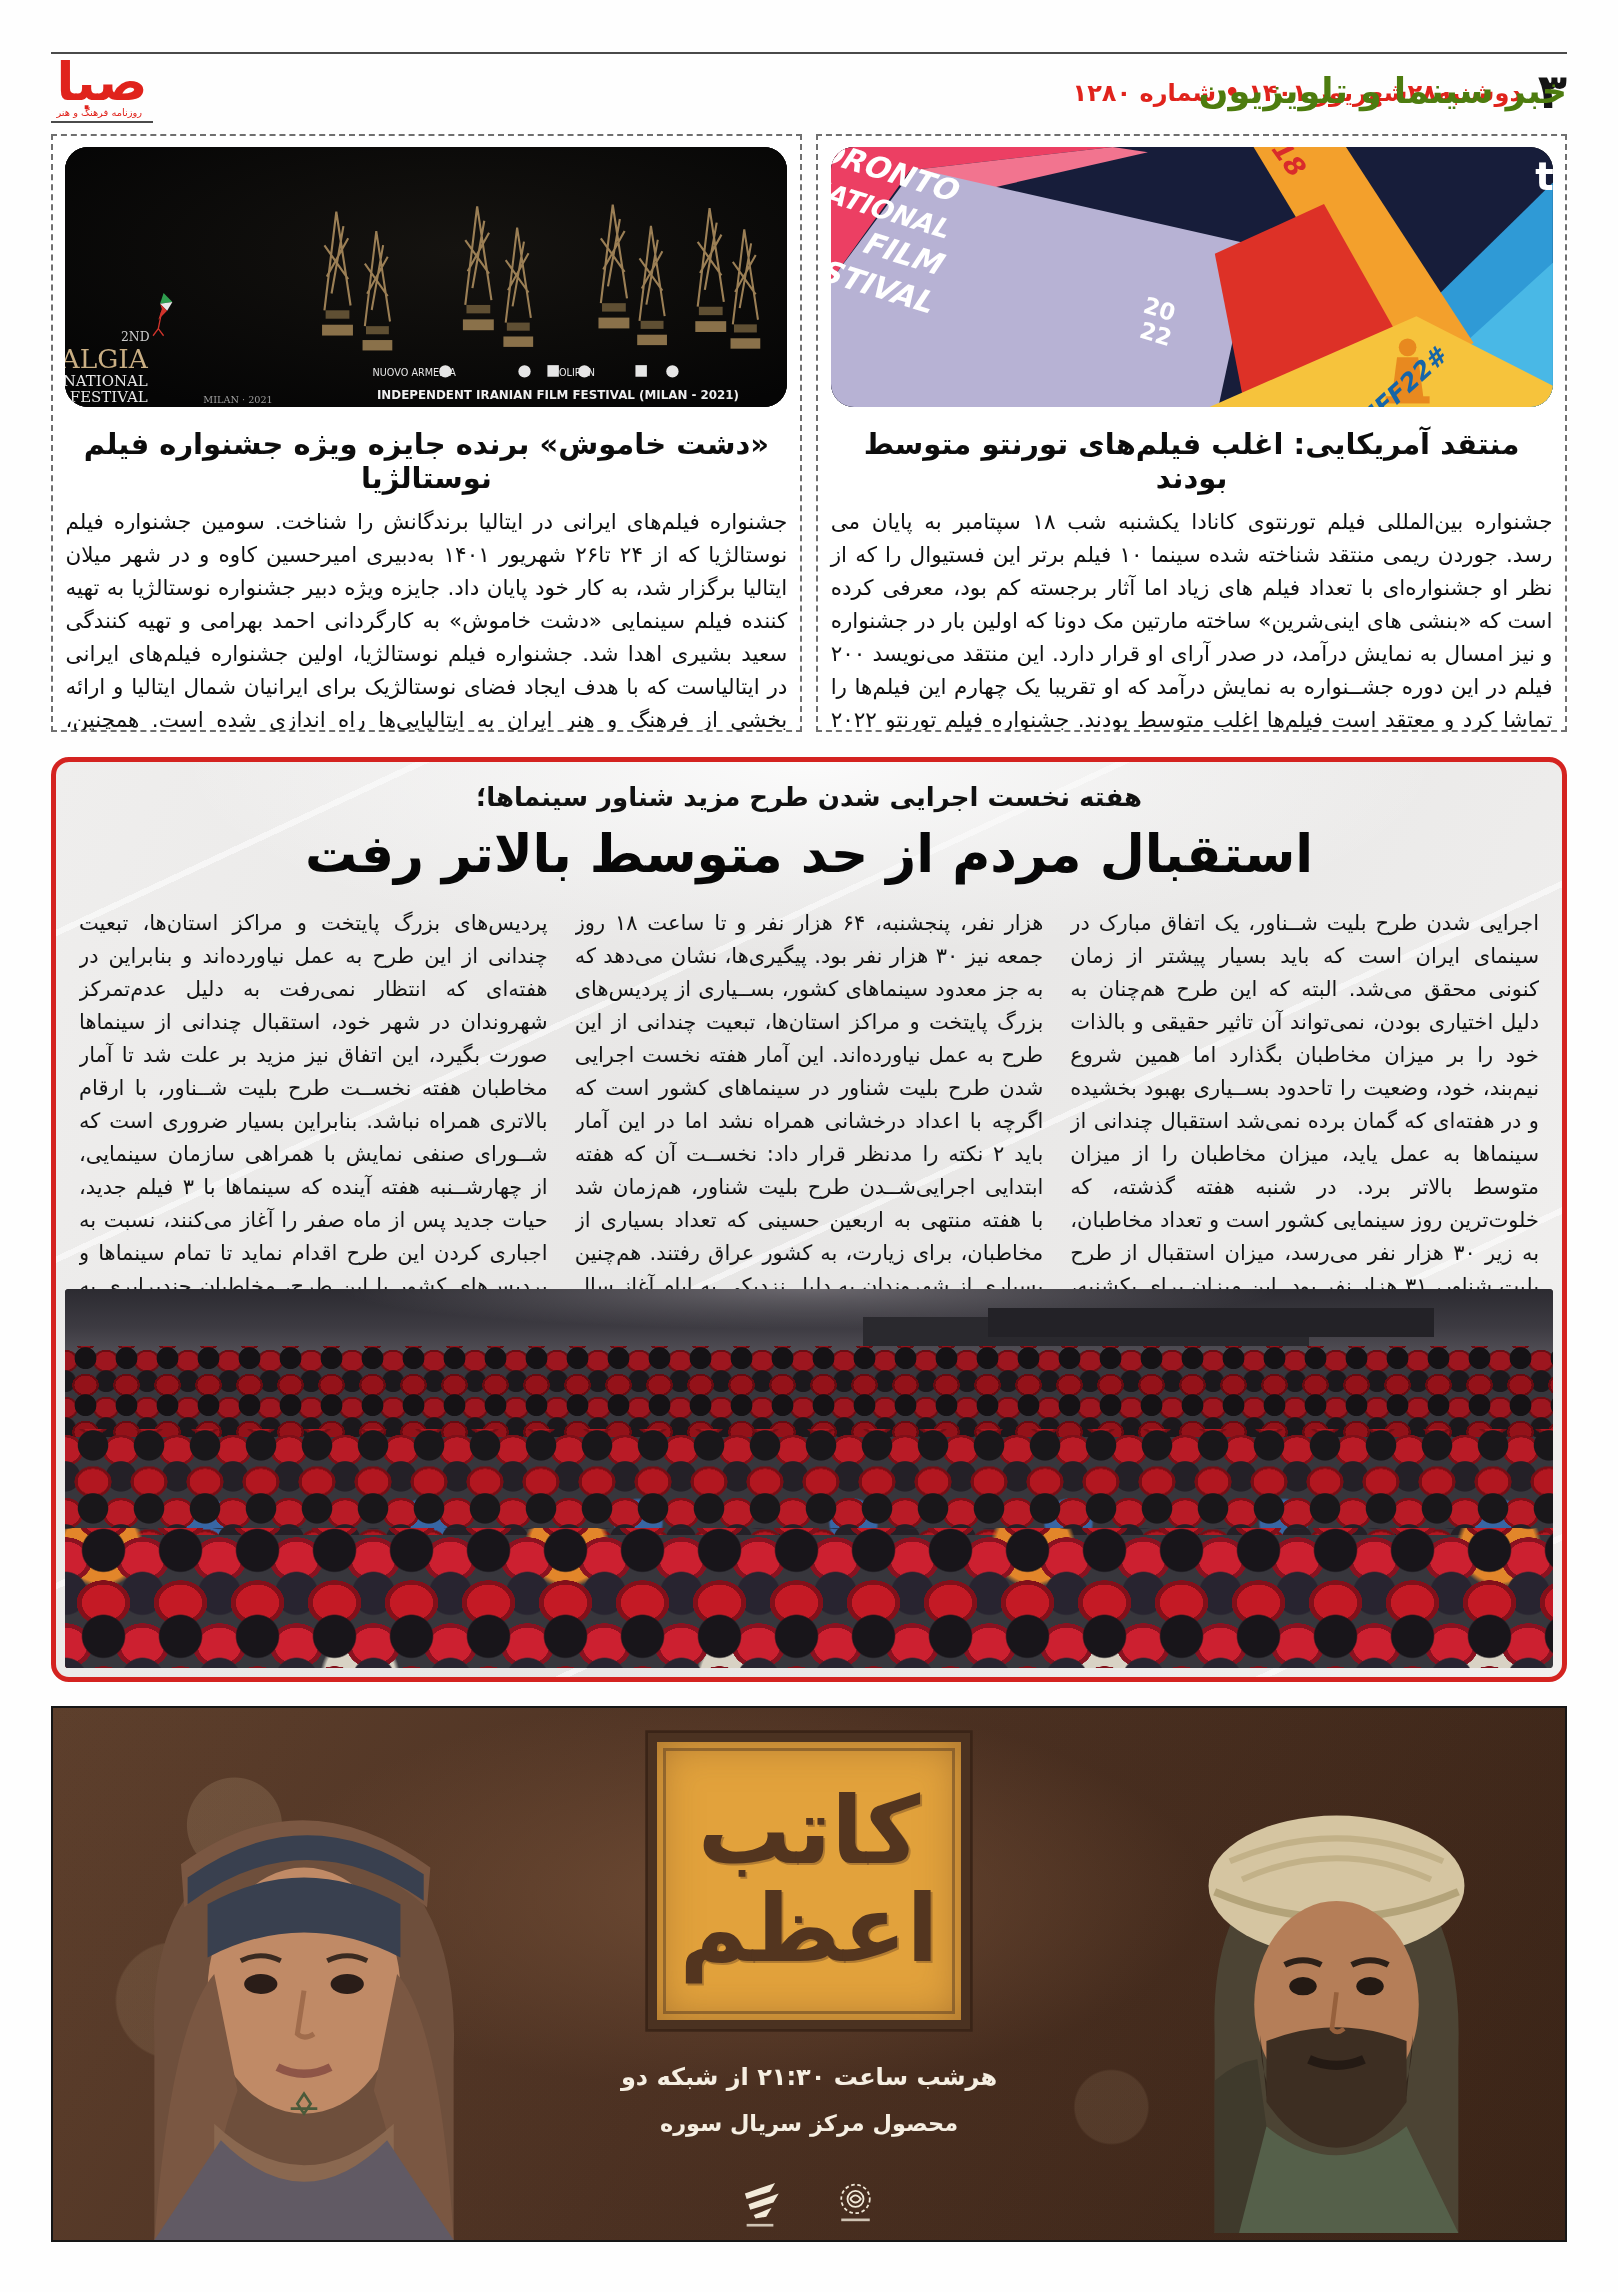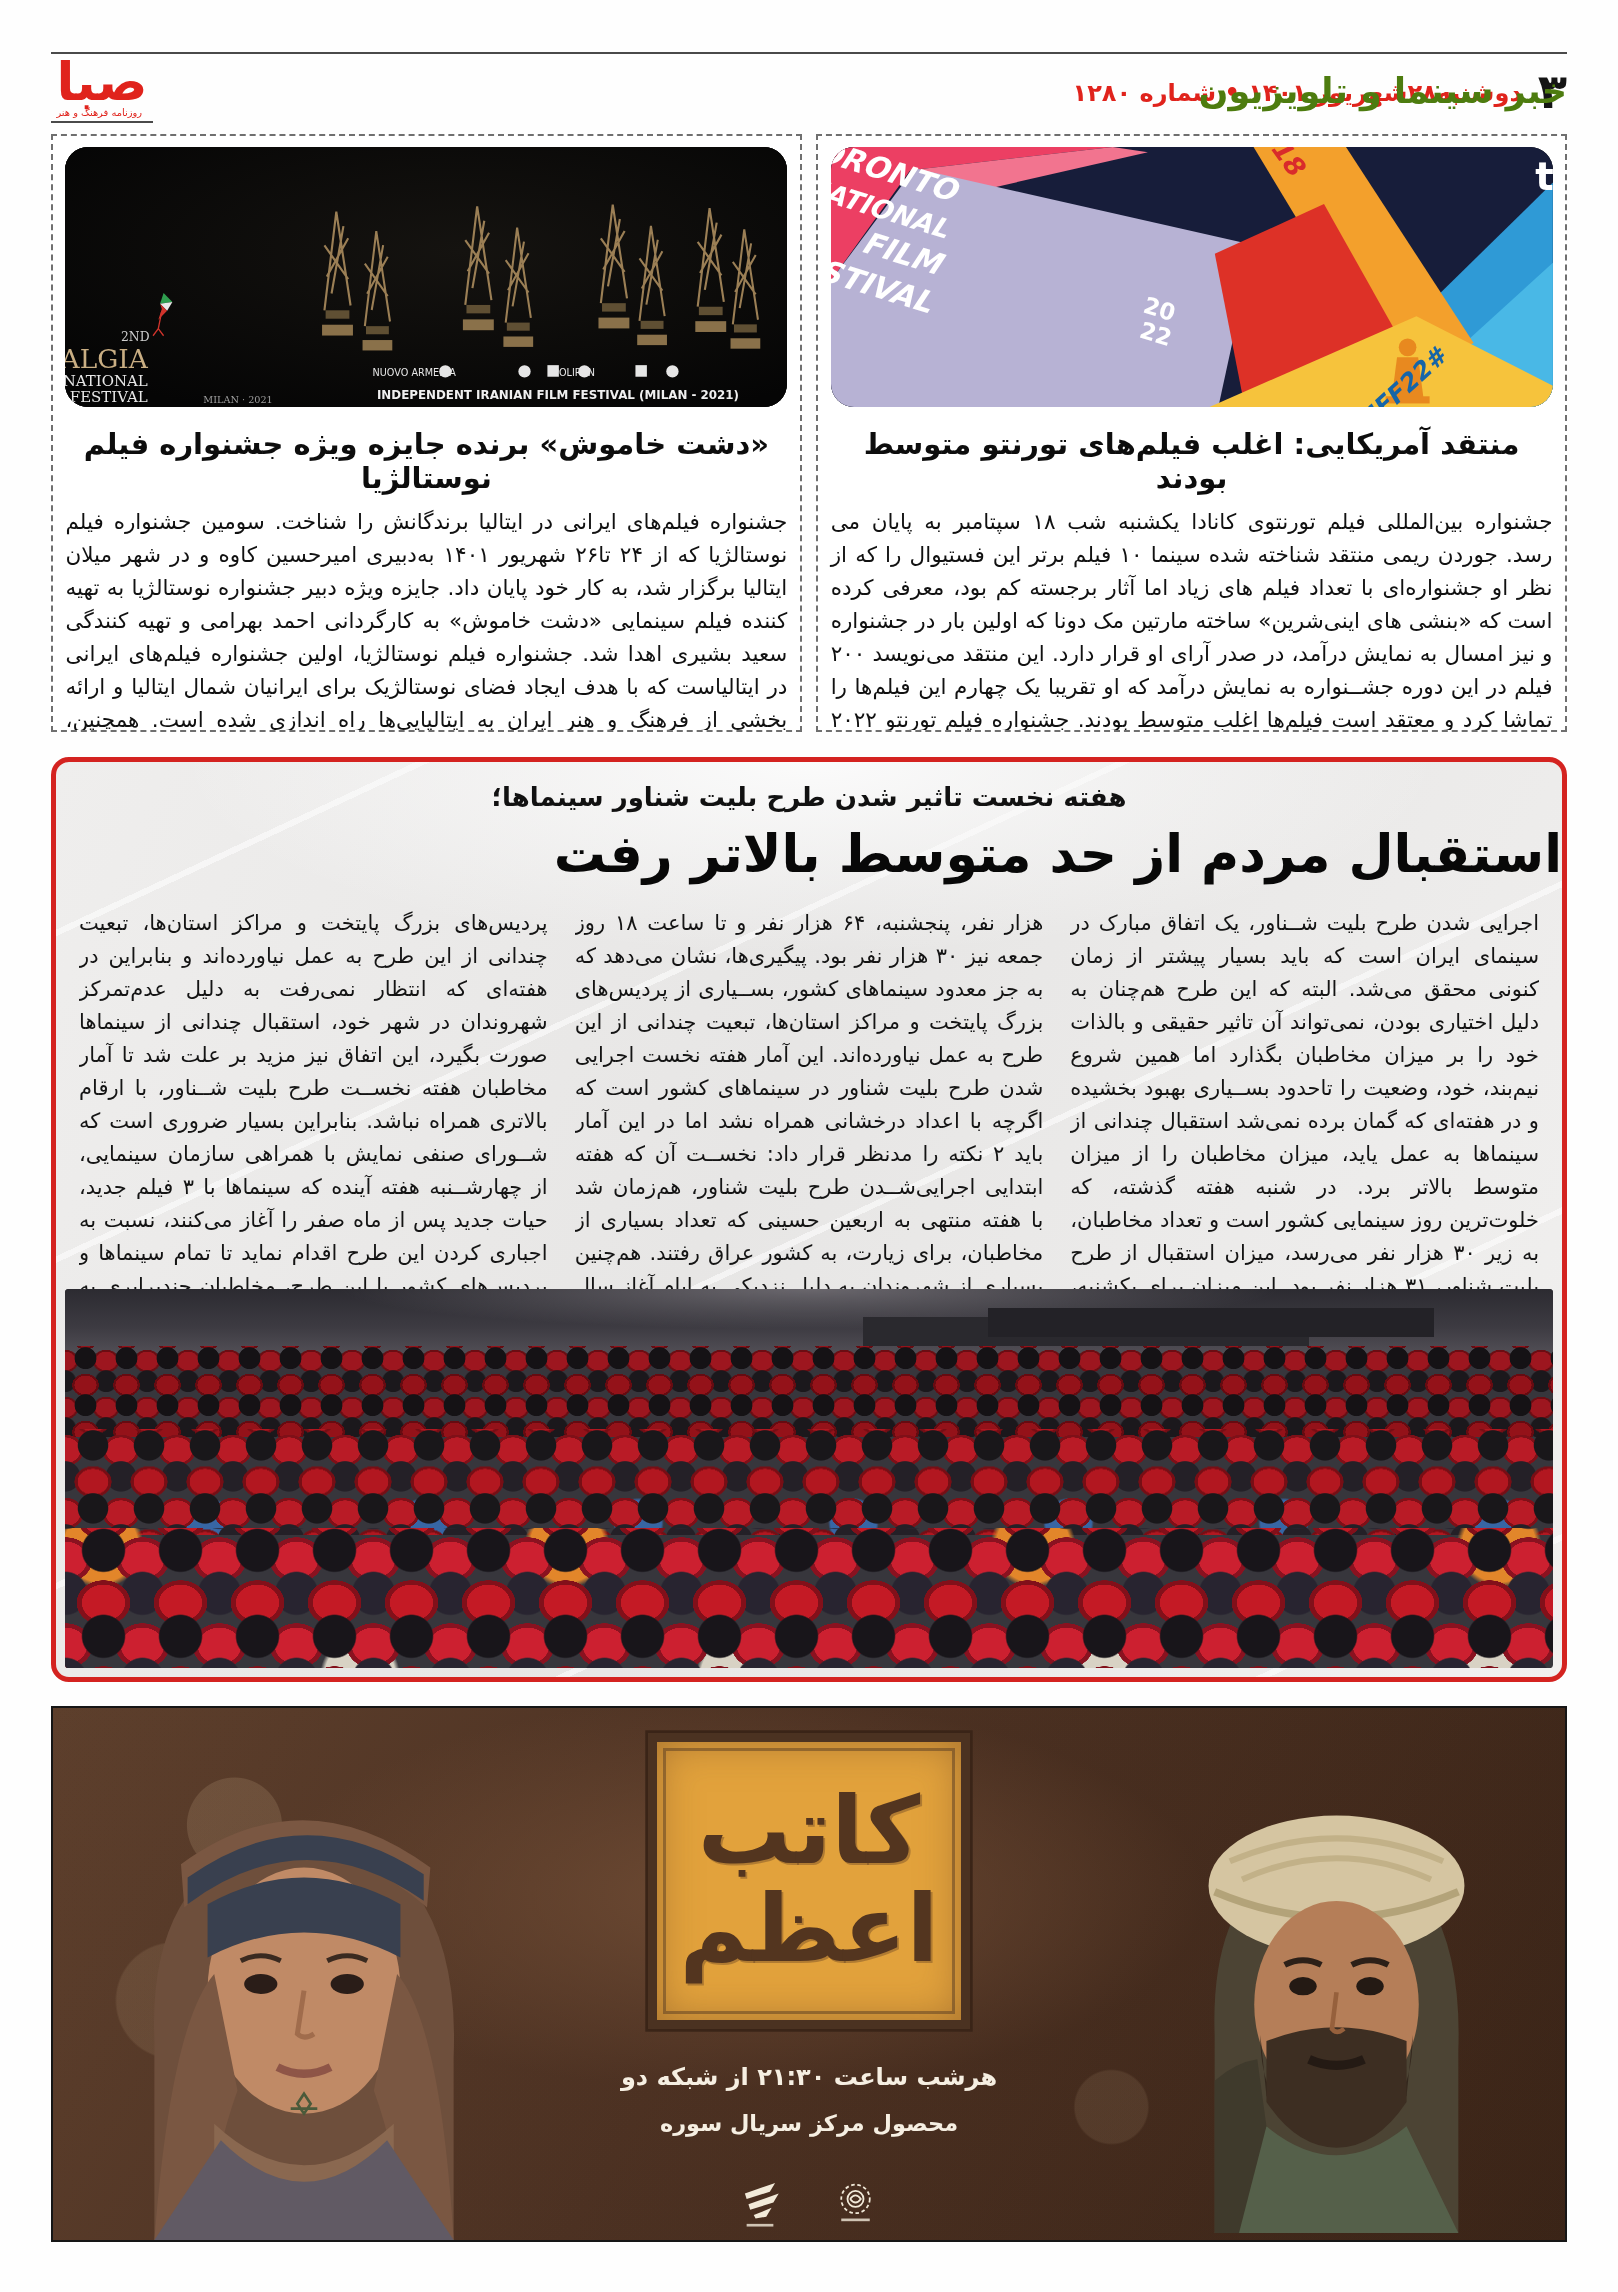--- a/index.html
+++ b/index.html
@@ -31,21 +31,21 @@
 
   
   .main-box { position:absolute; top:757px; left:51px; right:51px; height:925px;
               border:5.4px solid #d42320; border-radius:18px; overflow:hidden;
               background:
                 radial-gradient(ellipse 60% 30% at 50% 0%, #fbfbfb 0%, rgba(250,250,250,0) 70%),
                 repeating-linear-gradient(155deg, rgba(255,255,255,0) 0 152px, rgba(255,255,255,.55) 152px 158px, rgba(255,255,255,0) 158px 296px),
                 linear-gradient(115deg,#efeeed 0%,#e7e6e5 45%,#f1f0ef 100%);
               }
   .main-kicker { text-align:center; font-size:26px; font-weight:bold; color:#111; margin-top:19.7px; }
-  .main-headline { text-align:right; font-size:52px; font-weight:bold; color:#080808; margin-top:12.5px; letter-spacing:-0.9px; }
+  .main-headline { text-align:center; font-size:52px; font-weight:bold; color:#080808; margin-top:12.5px; letter-spacing:-0.9px; }
   .main-columns { display:flex; gap:27px; padding:23px 23px 0; height:412px; overflow:hidden; }
   .main-col { flex:1 1 0; font-size:21px; line-height:33px; color:#141414;
               text-align:justify; text-justify:inter-word; overflow:hidden; }
 
   
   .audience { position:absolute; left:9px; right:9px; bottom:9px; height:379px;
               border-radius:3.6px; overflow:hidden; background:#37363c; }
   .stage { position:absolute; top:0; left:0; right:0; height:17%;
            background:
              radial-gradient(ellipse 45% 90% at 50% 0%, #6a676d 0%, rgba(80,78,84,0) 70%),
@@ -227,21 +227,21 @@
           </g>
           <text x="560" y="283" text-anchor="middle" font-size="13.5" font-weight="bold" fill="#f0f0f0" font-family="DejaVu Sans, sans-serif">INDEPENDENT IRANIAN FILM FESTIVAL (MILAN - 2021)</text>
         </svg>
       </div>
       <div class="article-headline">«دشت خاموش» برنده جایزه ویژه جشنواره فیلم نوستالژیا</div>
       <div class="article-body">جشنواره فیلم‌های ایرانی در ایتالیا برندگانش را شناخت. سومین جشنواره فیلم نوستالژیا که از ۲۴ تا۲۶ شهریور ۱۴۰۱ به‌دبیری امیرحسین کاوه و در شهر میلان ایتالیا برگزار شد، به کار خود پایان داد. جایزه ویژه دبیر جشنواره نوستالژیا به تهیه کننده فیلم سینمایی «دشت خاموش» به کارگردانی احمد بهرامی و تهیه کنندگی سعید بشیری اهدا شد. جشنواره فیلم نوستالژیا، اولین جشنواره فیلم‌های ایرانی در ایتالیاست که با هدف ایجاد فضای نوستالژیک برای ایرانیان شمال ایتالیا و ارائه بخشی از فرهنگ و هنر ایران به ایتالیایی‌ها راه اندازی شده است. همچنین، نوستالژیا، جشنواره‌ای است که به صورت مستقل برگزار می‌شود و گفته می‌شود برای دیده شدن آثار مستقل ایرانی تلاش می‌کند./ایسنا</div>
     </div>
   </div>
 
   <div class="main-box">
-    <div class="main-kicker">هفته نخست تاثیر شدن طرح بلیت شناور سینماها؛</div>
+    <div class="main-kicker">هفته نخست اجرایی شدن طرح مزید شناور سینماها؛</div>
     <div class="main-headline">استقبال مردم از حد متوسط بالاتر رفت</div>
     <div class="main-columns">
       <div class="main-col">اجرایی شدن طرح بلیت شــناور، یک اتفاق مبارک در سینمای ایران است که باید بسیار پیشتر از زمان کنونی محقق می‌شد. البته که این طرح هم‌چنان به دلیل اختیاری بودن، نمی‌تواند آن تاثیر حقیقی و بالذات خود را بر میزان مخاطبان بگذارد اما همین شروع نیم‌بند، خود، وضعیت را تاحدود بســیاری بهبود بخشیده و در هفته‌ای که گمان برده نمی‌شد استقبال چندانی از سینماها به عمل یاید، میزان مخاطبان را از میزان متوسط بالاتر برد. در شنبه هفته گذشته، که خلوت‌ترین روز سینمایی کشور است و تعداد مخاطبان، به زیر ۳۰ هزار نفر می‌رسد، میزان استقبال از طرح بلیت شناور، ۳۱ هزار نفر بود. این میزان برای یکشنبه، به ۳۲ هزار نفر رسید. در روز دوشنبه به مناسبت روز ملی سینما، بلیت تمامی سینماهای کشور، نیم‌بها بود و ۱۲۴ هزار نفر به تماشای آثار نشستند. این جمعیت برای سه‌شنبه به ۱۷۳ هزار نفر رسید تا سینمای ایران یکی از شلوغ‌ترین روزهای امسال خود را تجربه کند. مخاطبان سینما برای روز چهارشنبه، ۴۴</div>
       <div class="main-col">هزار نفر، پنجشنبه، ۶۴ هزار نفر و تا ساعت ۱۸ روز جمعه نیز ۳۰ هزار نفر بود. پیگیری‌ها، نشان می‌دهد که به جز معدود سینماهای کشور، بســیاری از پردیس‌های بزرگ پایتخت و مراکز استان‌ها، تبعیت چندانی از این طرح به عمل نیاورده‌اند. این آمار هفته نخست اجرایی شدن طرح بلیت شناور در سینماهای کشور است که اگرچه با اعداد درخشانی همراه نشد اما در این آمار باید ۲ نکته را مدنظر قرار داد: نخســت آن که هفته ابتدایی اجرایی‌شــدن طرح بلیت شناور، هم‌زمان شد با هفته منتهی به اربعین حسینی که تعداد بسیاری از مخاطبان، برای زیارت، به کشور عراق رفتند. هم‌چنین بسیاری از شهروندان به دلیل نزدیکی به ایام آغاز سال تحصیلی، ترجیح دادند تا به مسافرت رفته و بنابراین هفته اخیر، به هیچ وجه، زمان خوبی برای سینماها نبود. دوم آن که، این طرح هم‌اکنون به صورت اختیاری در سینماهای کشور اجرایی می‌شــود. پیگیری خبرنگار سینمایی ایرنا، نشــان می‌دهد که به جز معدود سینماهای کشور، بسیاری از</div>
       <div class="main-col">پردیس‌های بزرگ پایتخت و مراکز استان‌ها، تبعیت چندانی از این طرح به عمل نیاورده‌اند و بنابراین در هفته‌ای که انتظار نمی‌رفت به دلیل عدم‌تمرکز شهروندان در شهر خود، استقبال چندانی از سینماها صورت بگیرد، این اتفاق نیز مزید بر علت شد تا آمار مخاطبان هفته نخســت طرح بلیت شــناور، با ارقام بالاتری همراه نباشد. بنابراین بسیار ضروری است که شــورای صنفی نمایش با همراهی سازمان سینمایی، از چهارشــنبه هفته آینده که سینماها با ۳ فیلم جدید، حیات جدید پس از ماه صفر را آغاز می‌کنند، نسبت به اجباری کردن این طرح اقدام نماید تا تمام سینماها و پردیس‌های کشور با این طرح، مخاطبان چندبرابری به نسبت وضعیت کنونی را تجربه کنند. طرحی که قطعا به نفع سینمادار، تهیه‌کننده، مراکز پخش و البته مخاطبان است باید اجباری شود تا تمامی طرف‌ها، لذت کارکرد حقیقی این طرح حرفه‌ای را متوجه شوند و فتح‌باب جدید در سینمای ایران و در مسیر صنعتی شدن آن رخ دهد./ایرنا</div>
     </div>
     <div class="audience">
       <div class="stage"></div>
       <div class="band band-1"></div>
       <div class="band band-2"></div>

